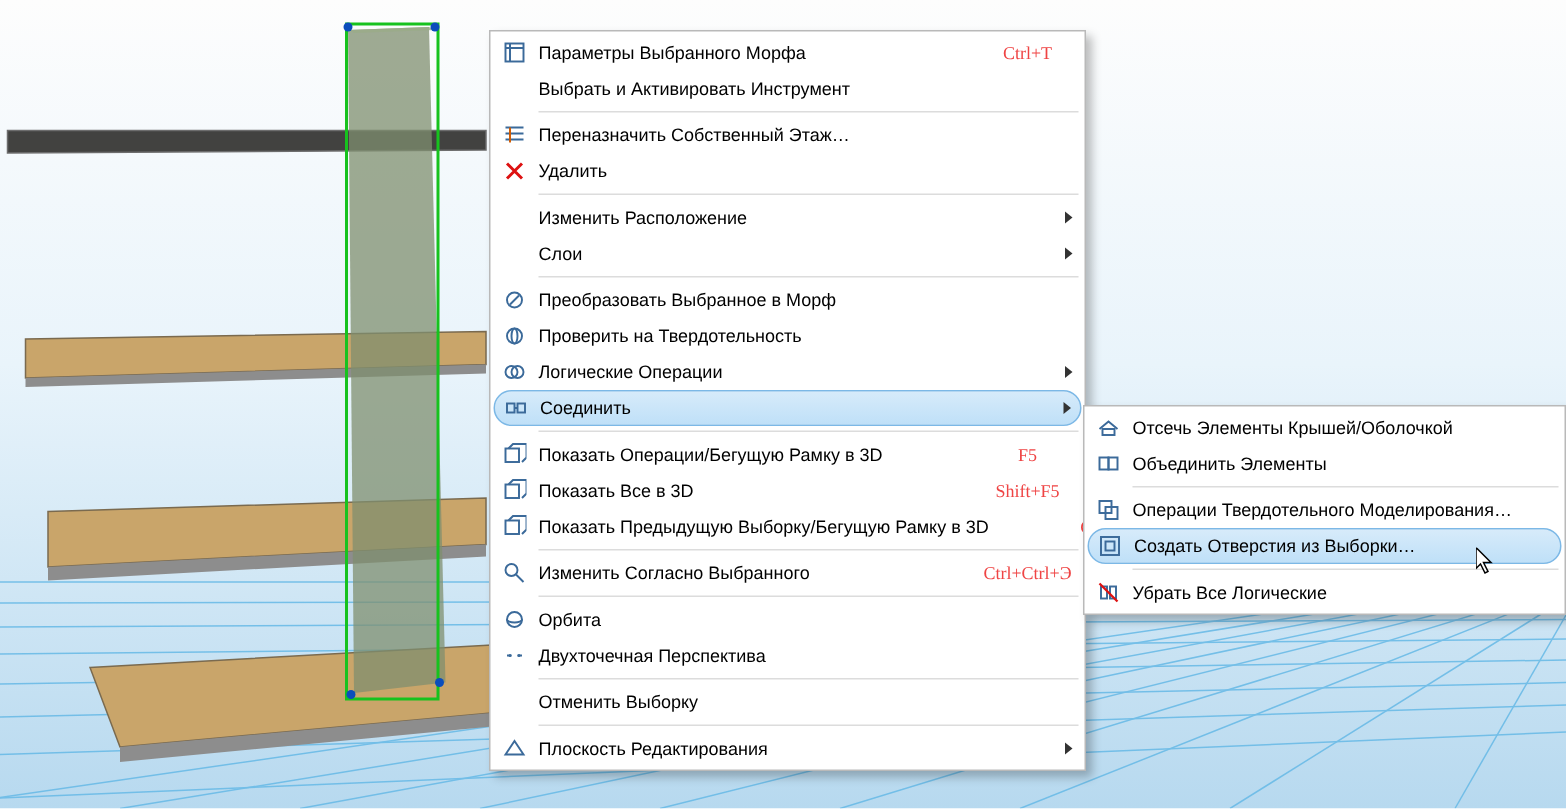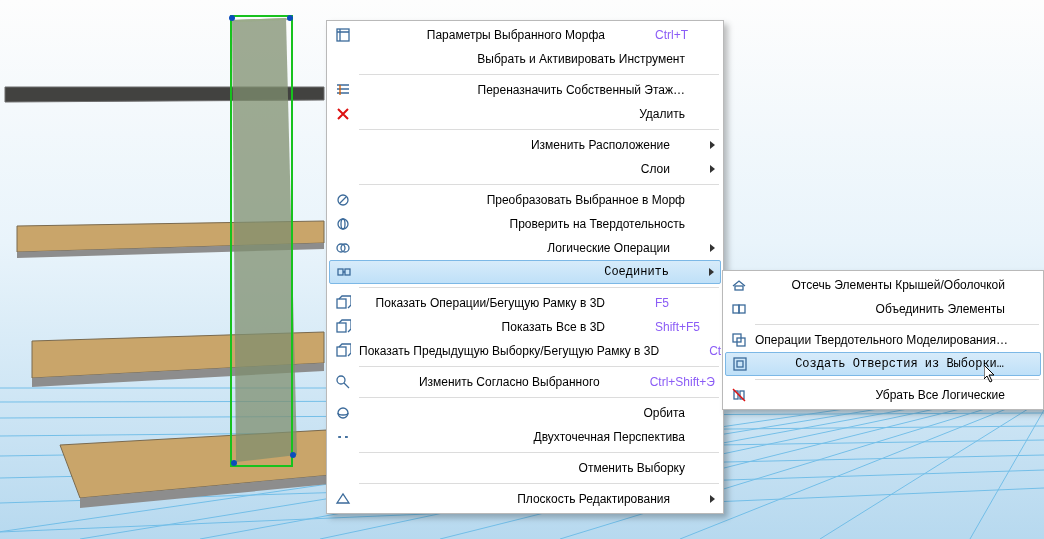--- a/index.html
+++ b/index.html
@@ -37,35 +37,34 @@
     padding: 0 6px 0 4px;
     white-space: nowrap;
     position: relative;
   }
   .menu .row .ic {
     width: 20px; height: 20px;
     display: flex; align-items: center; justify-content: center;
     margin-right: 6px;
     flex: 0 0 20px;
   }
-  .menu .row .lbl { flex: 1 1 auto; padding-right: 30px; text-align: right;}
-  .menu .row .shc { color:#8b5cf6; padding-left: 20px; min-width:60px; text-align:left;}
+  .menu .row .lbl { flex: 1 1 auto; padding-right: 30px;}
+  .menu .row .shc { color:#ef4444; padding-left: 20px; min-width:60px; text-align:center;font-family:Liberation Serif, serif;}
   .menu .row .arr {
     width: 0; height: 0;
     border-top: 4px solid transparent;
     border-bottom: 4px solid transparent;
     border-left: 5px solid #333;
     margin-left: 10px;
   }
   .menu .row.highlight {
     background: linear-gradient(#d7ebfa, #bfe0f8);
     border: 1px solid #7cb8e6;
-    border-radius: 2px;
+    border-radius: 12px;
     height: 22px;
-    font-family: Liberation Mono, monospace;
   }
   .menu .sep {
     height: 1px;
     margin: 3px 2px 3px 30px;
     background: #dcdcdc;
   }
   .ic svg { width:16px; height:16px; }
 
   .cursor {
     position:absolute;
@@ -241,21 +240,21 @@
     </div>
     <div class="sep"></div>
     <div class="row">
       <span class="ic">
         <svg viewBox="0 0 16 16">
           <circle cx="6" cy="6" r="4" stroke="#3b6a9a" fill="none" stroke-width="1.3"></circle>
           <path d="M9 9l5 5" stroke="#3b6a9a" fill="none" stroke-width="1.3"></path>
         </svg>
       </span>
       <span class="lbl">Изменить Согласно Выбранного</span>
-      <span class="shc">Ctrl+Shift+Э</span>
+      <span class="shc">Ctrl+Ctrl+Э</span>
     </div>
     <div class="sep"></div>
     <div class="row">
       <span class="ic">
         <svg viewBox="0 0 16 16">
           <circle cx="8" cy="8" r="5" stroke="#3b6a9a" fill="none" stroke-width="1.3"></circle>
           <path d="M3 8a5 2 0 0 0 10 0" stroke="#3b6a9a" fill="none" stroke-width="1.3"></path>
         </svg>
       </span>
       <span class="lbl">Орбита</span>

